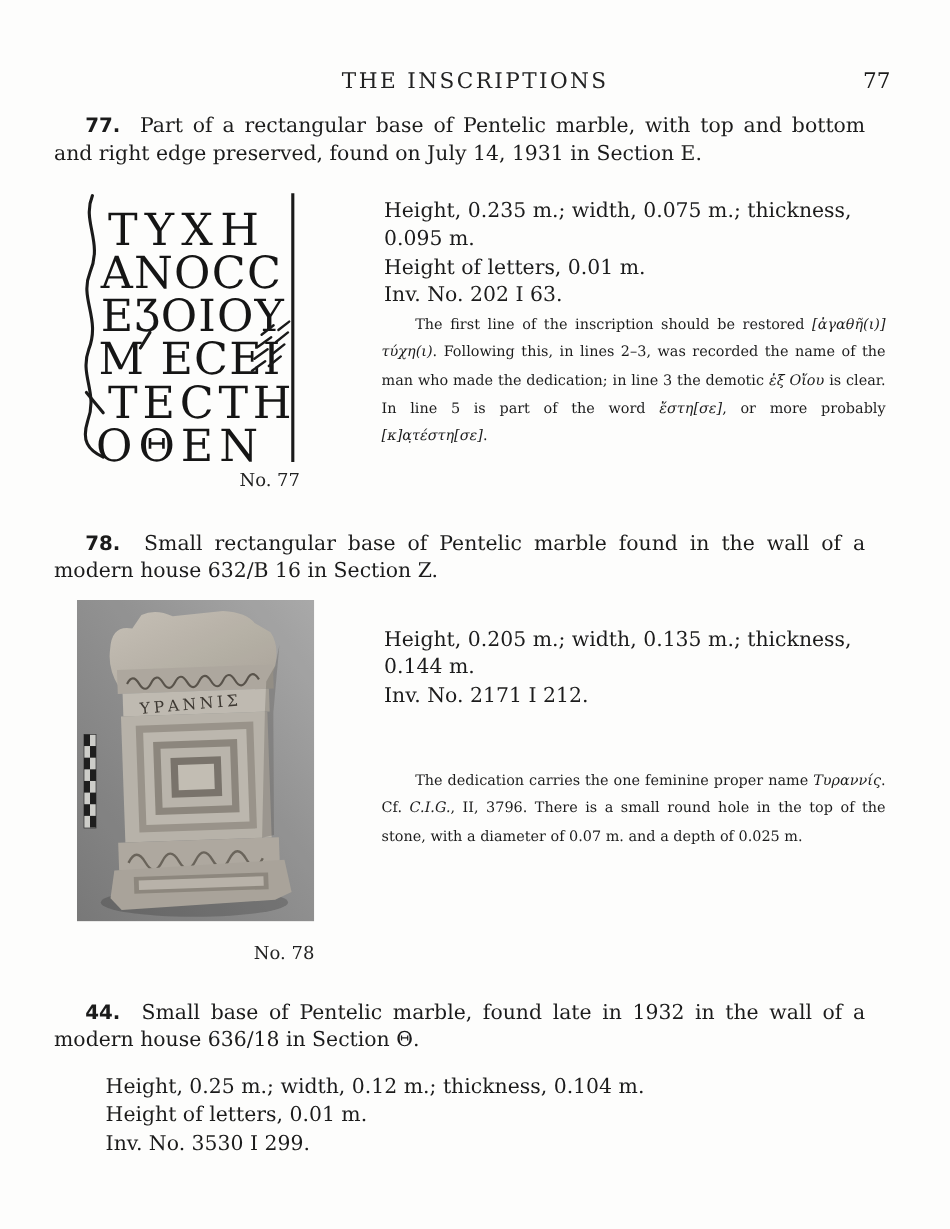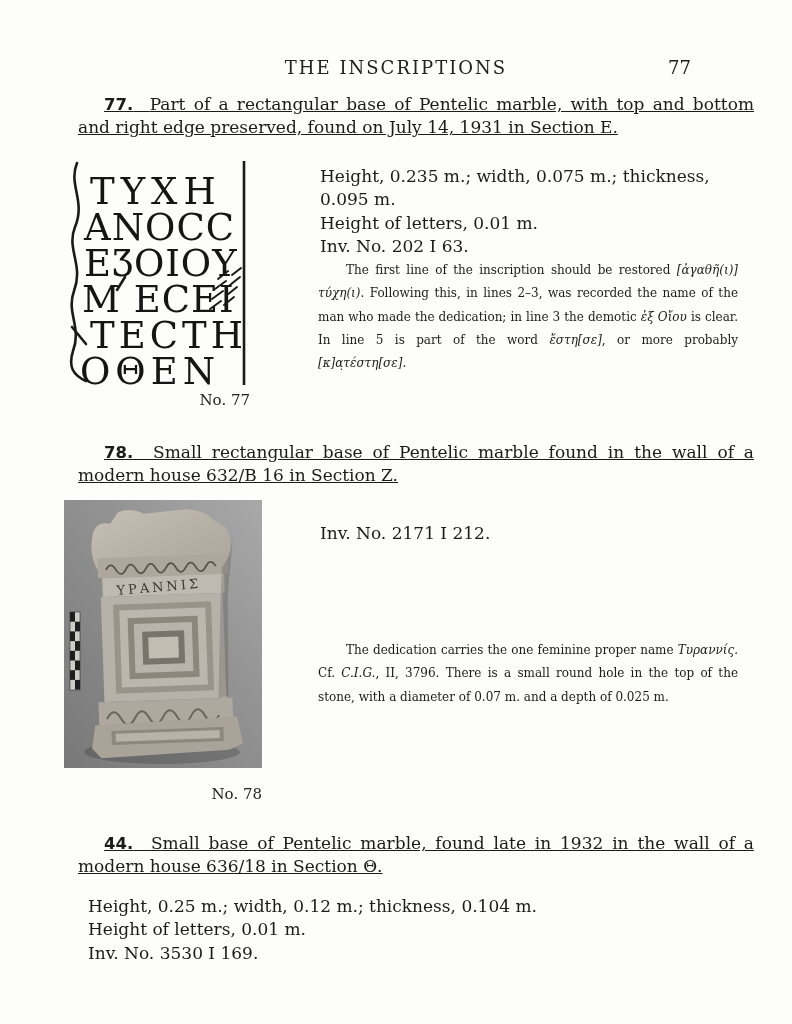--- a/index.html
+++ b/index.html
@@ -7,22 +7,22 @@
     width:792px;height:1024px;position:relative;background:#fdfdfc;
     font-family:"DejaVu Serif","Liberation Serif",serif;color:#1b1b1b;
     -webkit-font-smoothing:antialiased;
   }
   .abs{position:absolute;}
   .just{text-align:justify;}
   .header-title{
     left:0;top:57px;width:792px;text-align:center;
     font-size:18px;letter-spacing:2px;color:#222;
   }
-  .page-num{left:668px;top:57px;width:38px;text-align:left;font-size:18px;}
-  .entry-para{font-size:17px;line-height:23.3px;width:676px;left:78px;text-decoration:underline;}
+  .page-num{left:704px;top:57px;width:38px;text-align:right;font-size:18px;}
+  .entry-para{font-size:17px;line-height:23.3px;width:676px;left:45px;}
   .entry-para .lead-indent{display:inline-block;width:26px;}
   .entry-num{font-family:"DejaVu Sans","Liberation Sans",sans-serif;font-weight:bold;font-size:16.5px;}
   .meas{font-size:17px;line-height:23.4px;}
   .comm{font-size:12px;line-height:23.3px;width:420px;}
   .comm .lead-indent{display:inline-block;width:28px;}
   .gk{font-style:italic;}
   .caption{font-size:15px;text-align:right;color:#222;}
   .figbox{overflow:hidden;}
   svg text.insc{
     font-family:"DejaVu Serif","Liberation Serif",serif;
@@ -142,29 +142,30 @@
       <rect x="6" y="170.2" width="5" height="9.7" fill="#1e1e1e"></rect>
       <rect x="11" y="179.9" width="5" height="9.7" fill="#1e1e1e"></rect>
     </g>
 
     <rect x="0" y="0" width="198" height="268" fill="rgba(30,30,30,0.06)"></rect>
   </svg>
 </div>
 <div class="abs caption" style="left:64px;top:785px;width:198px;">No. 78</div>
 
 <div class="abs meas" style="left:320px;top:522px;width:420px;">
+  <div>Height, 0.205 m.; width, 0.135 m.; thickness, 0.144 m.</div>
   <div>Inv. No. 2171 I 212.</div>
 </div>
 
 <div class="abs comm just" style="left:318px;top:639px;">
   <span class="lead-indent"></span><span><span>The dedication carries the one feminine proper name </span><span class="gk">Τυραννίς</span><span>. Cf. </span><span class="gk">C.I.G.</span><span>, II, 3796. There is a small round hole in the top of the stone, with a diameter of 0.07 m. and a depth of 0.025 m.</span></span>
 </div>
 
 <div class="abs entry-para just" style="top:832px;">
   <span class="lead-indent"></span><span class="entry-num">44.</span>&nbsp;
   <span>Small base of Pentelic marble, found late in 1932 in the wall of a modern house 636/18 in Section Θ.</span>
 </div>
 
 <div class="abs meas" style="left:88px;top:895px;width:620px;">
   <div>Height, 0.25 m.; width, 0.12 m.; thickness, 0.104 m.</div>
   <div>Height of letters, 0.01 m.</div>
-  <div>Inv. No. 3530 I 169.</div>
+  <div>Inv. No. 3530 I 299.</div>
 </div>
 
 </body></html>

